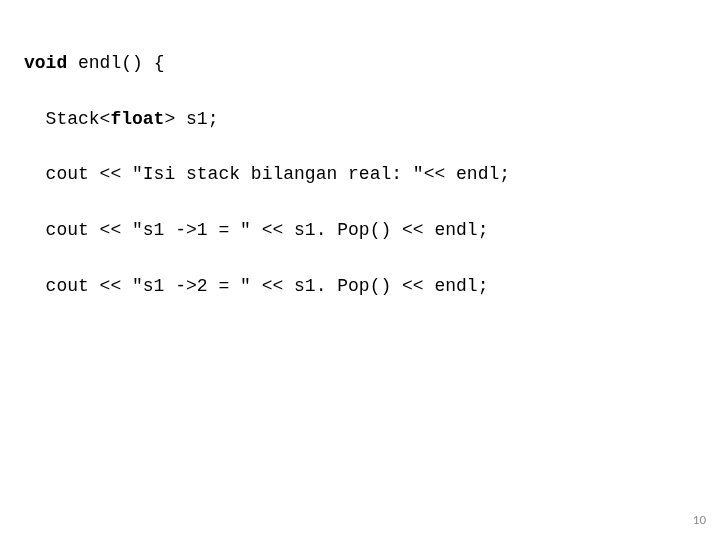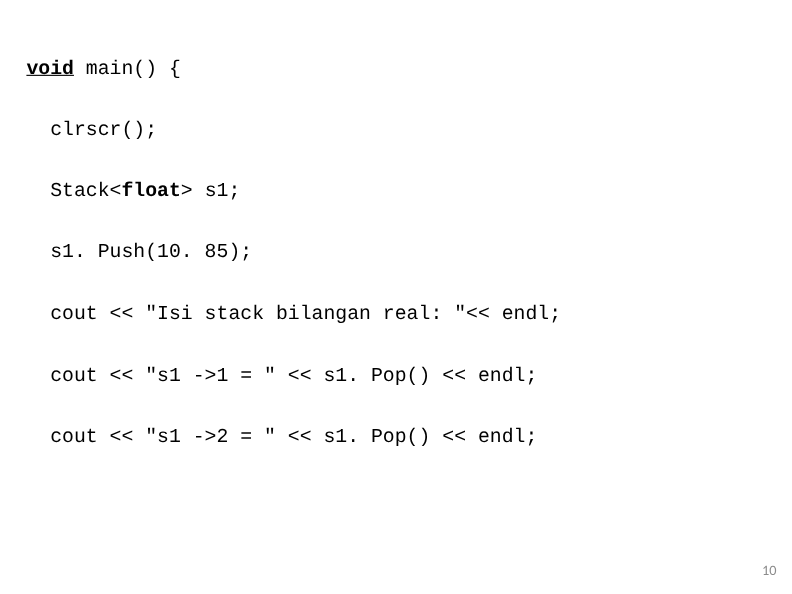--- a/index.html
+++ b/index.html
@@ -23,40 +23,37 @@
     display: block;
   }
   .indent {
     display: inline-block;
     width: 2ch;
   }
   .kw {
     font-weight: bold;
   }
   .u {
-    text-decoration: underline;
     margin-top: 32px;
   }
   .slide-num {
     position: absolute;
     right: 14px;
     bottom: 10px;
     font-family: Calibri, Arial, sans-serif;
     font-size: 13px;
     color: #8c8c8c;
   }
 </style>
 </head>
 <body>
 
 <div class="code-block">
-<span class="line"><span class="kw u">void</span><span> main() {</span></span>
-<span class="line"><span class="indent"></span><span>clrscr();</span></span>
+<span class="line"><span class="kw u">void</span><span> endl() {</span></span>
 <span class="line"><span class="indent"></span><span>Stack&lt;</span><span class="kw">float</span><span>&gt; s1;</span></span>
-<span class="line"><span class="indent"></span><span>s1. Push(10. 85);</span></span>
 <span class="line"><span class="indent"></span><span>cout &lt;&lt; "Isi stack bilangan real: "&lt;&lt; endl;</span></span>
 <span class="line"><span class="indent"></span><span>cout &lt;&lt; "s1 -&gt;1 = " &lt;&lt; s1. Pop() &lt;&lt; endl;</span></span>
 <span class="line"><span class="indent"></span><span>cout &lt;&lt; "s1 -&gt;2 = " &lt;&lt; s1. Pop() &lt;&lt; endl;</span></span>
 
 
 
 
 
 
 

